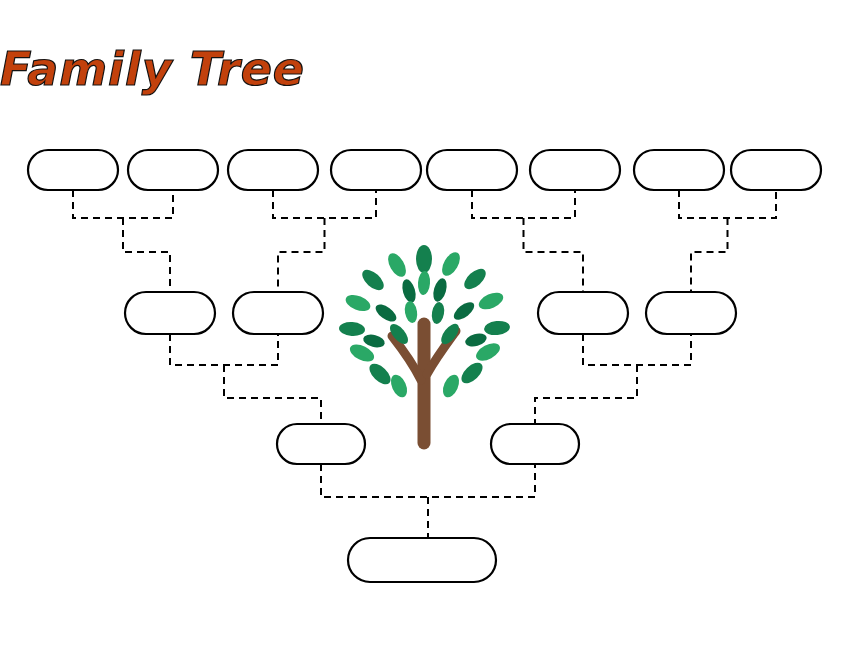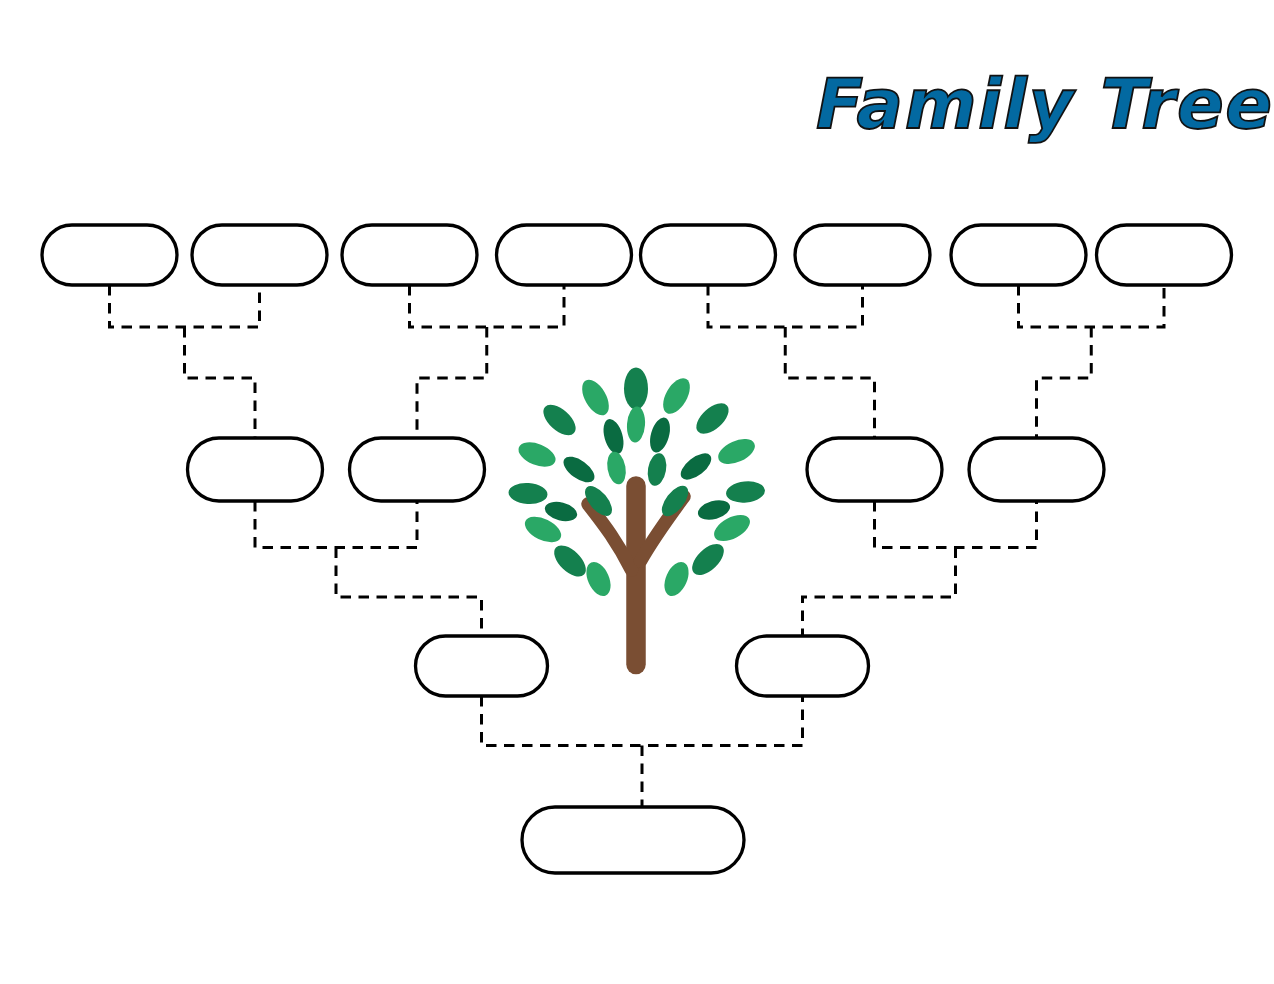--- a/index.html
+++ b/index.html
@@ -10,26 +10,26 @@
     background: #ffffff;
     overflow: hidden;
     font-family: "DejaVu Sans", "Liberation Sans", sans-serif;
   }
   .title {
     position: absolute;
     top: 42px;
     left: 0;
     width: 100%;
     margin: 0;
-    text-align: right;
+    text-align: left;
     font-size: 46px;
     font-style: italic;
     font-weight: 800;
     letter-spacing: 1px;
-    color: #0369a1;
+    color: #c2410c;
     -webkit-text-stroke: 1.2px #121212;
   }
   .diagram {
     position: absolute;
     inset: 0;
   }
   .node {
     fill: #ffffff;
     stroke: #000000;
     stroke-width: 2.2;

